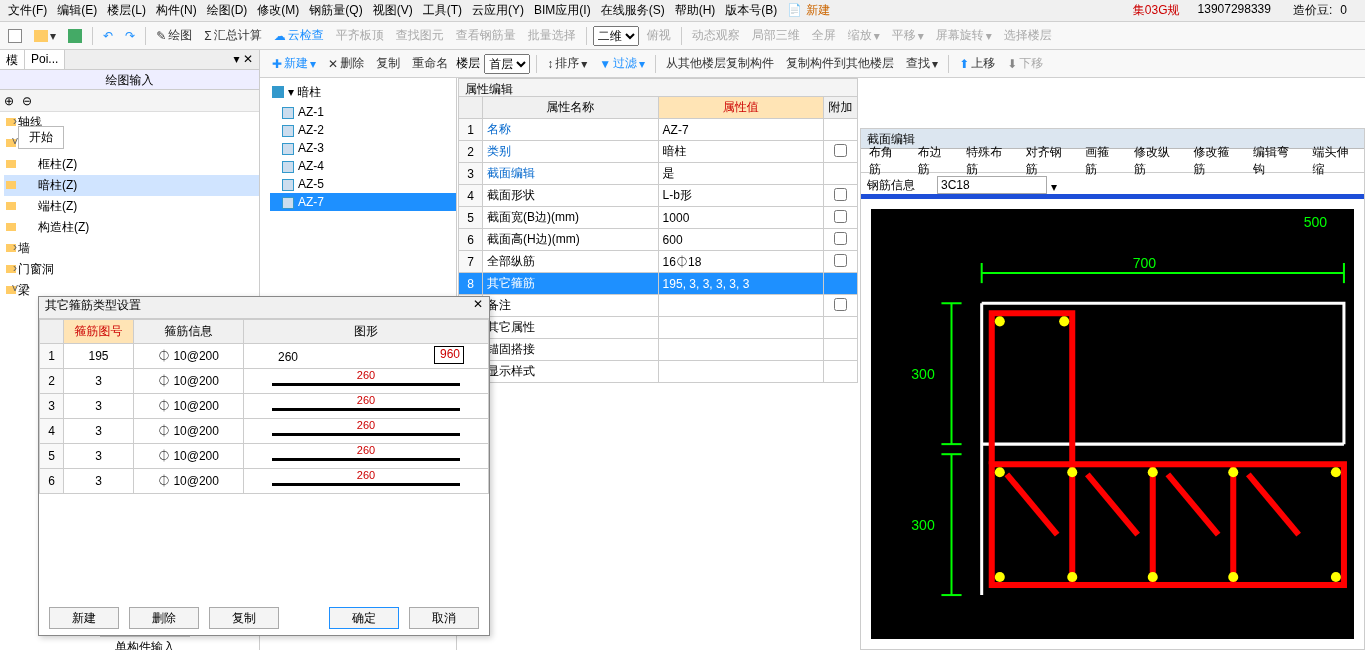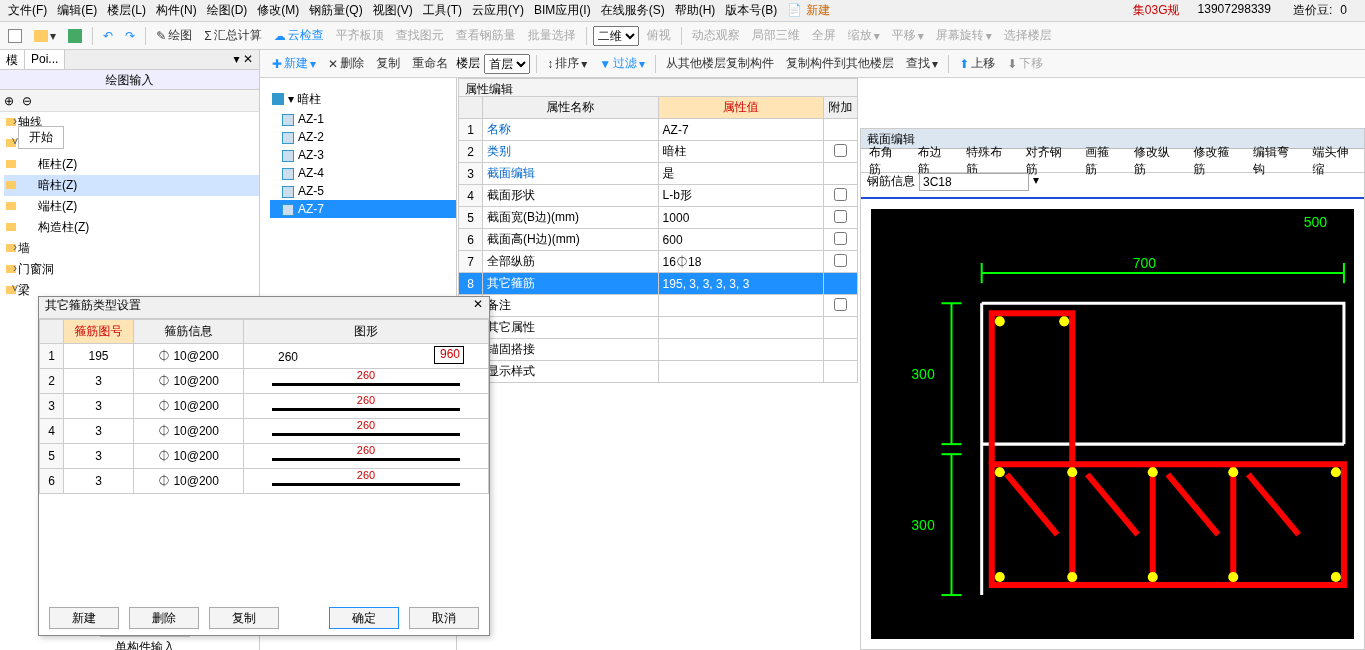--- a/index.html
+++ b/index.html
@@ -33,21 +33,21 @@
 .tree li { padding: 2px 0 2px 14px; position: relative; cursor: pointer; }
 .tree li:before { content: ''; position: absolute; left: 2px; top: 6px; width: 10px; height: 8px; background: #fc6; }
 .tree li.sel { background: #d0e4ff; }
 .collapse-arrow { position: absolute; left: 6px; width: 10px; text-align: center; color: #666; }
 
 
 .mid-panel { position: absolute; left: 262px; top: 78px; width: 195px; height: 572px; background: #fff; border-right: 1px solid #ccc; }
 .search-row { display: flex; align-items: center; height: 22px; border-bottom: 1px solid #ddd; }
 .search-row input { flex: 1; border: none; padding: 2px 4px; outline: none; }
 .search-row .mag { width: 20px; text-align: center; color: #888; }
-.mid-tree { list-style: none; padding: 4px 0 12px 8px; margin-top: 7px; }
+.mid-tree { list-style: none; padding: 4px 0 12px 8px; }
 .mid-tree li { padding: 2px 0 2px 28px; position: relative; cursor: pointer; }
 .mid-tree li:before { content: ''; position: absolute; left: 12px; top: 4px; width: 10px; height: 10px; border: 1px solid #39c; background: #cde; }
 .mid-tree li.root { padding-left: 18px; font-weight: normal; }
 .mid-tree li.root:before { left: 2px; background: #39c; }
 .mid-tree li.sel { background: #1e90ff; color: #fff; }
 
 
 .prop-panel { position: absolute; left: 458px; top: 78px; width: 400px; height: 572px; background: #fff; }
 .prop-title { height: 18px; padding: 2px 6px; border: 1px solid #ccc; border-bottom: none; background: #f4f4f4; }
 .prop-grid { width: 100%; border-collapse: collapse; }
@@ -76,22 +76,22 @@
 .dlg-btns { position: absolute; left: 0; right: 0; bottom: 6px; display: flex; gap: 10px; padding: 0 10px; }
 .dlg-btns button { width: 70px; height: 22px; background: #f4f4f4; border: 1px solid #aaa; cursor: pointer; }
 .dlg-btns .spacer { flex: 1; }
 .dlg-btns button.primary { border: 1px solid #1e90ff; }
 
 
 .sect-panel { position: absolute; left: 860px; top: 128px; right: 0; height: 522px; background: #fff; border: 1px solid #ccc; }
 .sect-title { height: 20px; background: #dce6f0; padding: 2px 6px; border-bottom: 1px solid #bbb; }
 .sect-tabs { height: 24px; display: flex; align-items: center; border-bottom: 1px solid #ccc; background: #fff; }
 .sect-tabs span { padding: 4px 8px; cursor: pointer; }
-.sect-row { height: 26px; display: flex; align-items: flex-start; padding: 0 6px; gap: 4px; border-bottom: 2px solid #1d4ed8; }
-.sect-row input { width: 110px; height: 18px; border: 1px solid #aaa; padding: 0 3px; }
+.sect-row { height: 26px; display: flex; align-items: flex-end; padding: 0 6px; gap: 4px; border-bottom: 5px solid #1d4ed8; }
+.sect-row input { width: 110px; height: 18px; border: 1px solid #aaa; padding: 0 3px; margin-left: 18px; }
 .canvas { position: absolute; left: 10px; right: 10px; top: 80px; bottom: 10px; background: #000; }
 .canvas text { font-size: 14px; fill: #0f0; }
 
 .start-btn { position: absolute; left: 18px; top: 76px; background: #fff; border: 1px solid #bbb; padding: 2px 10px; z-index: 2; }
 
 .bottom-label { position: absolute; left: 100px; top: 636px; width: 90px; text-align: center; background: #fff; border-top: 1px solid #ccc; padding: 2px 0; }
 </style>
 </head>
 <body>
 

